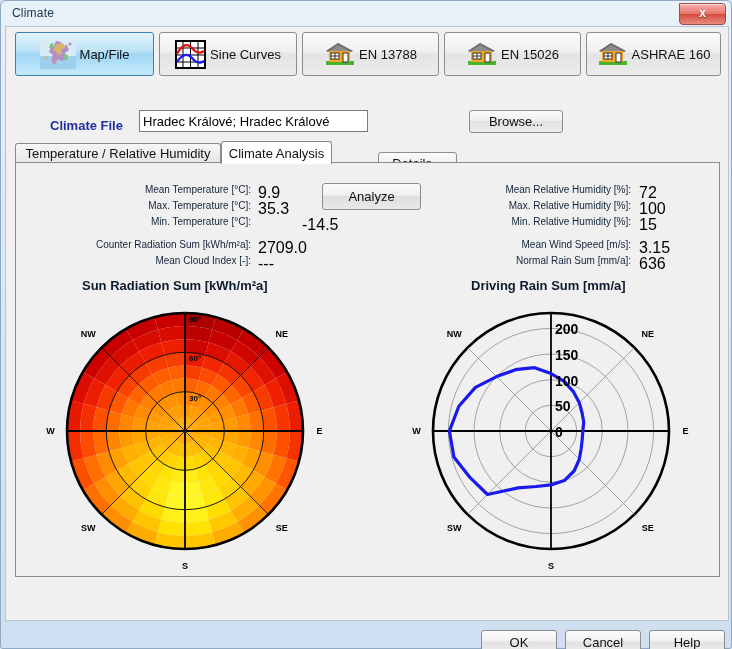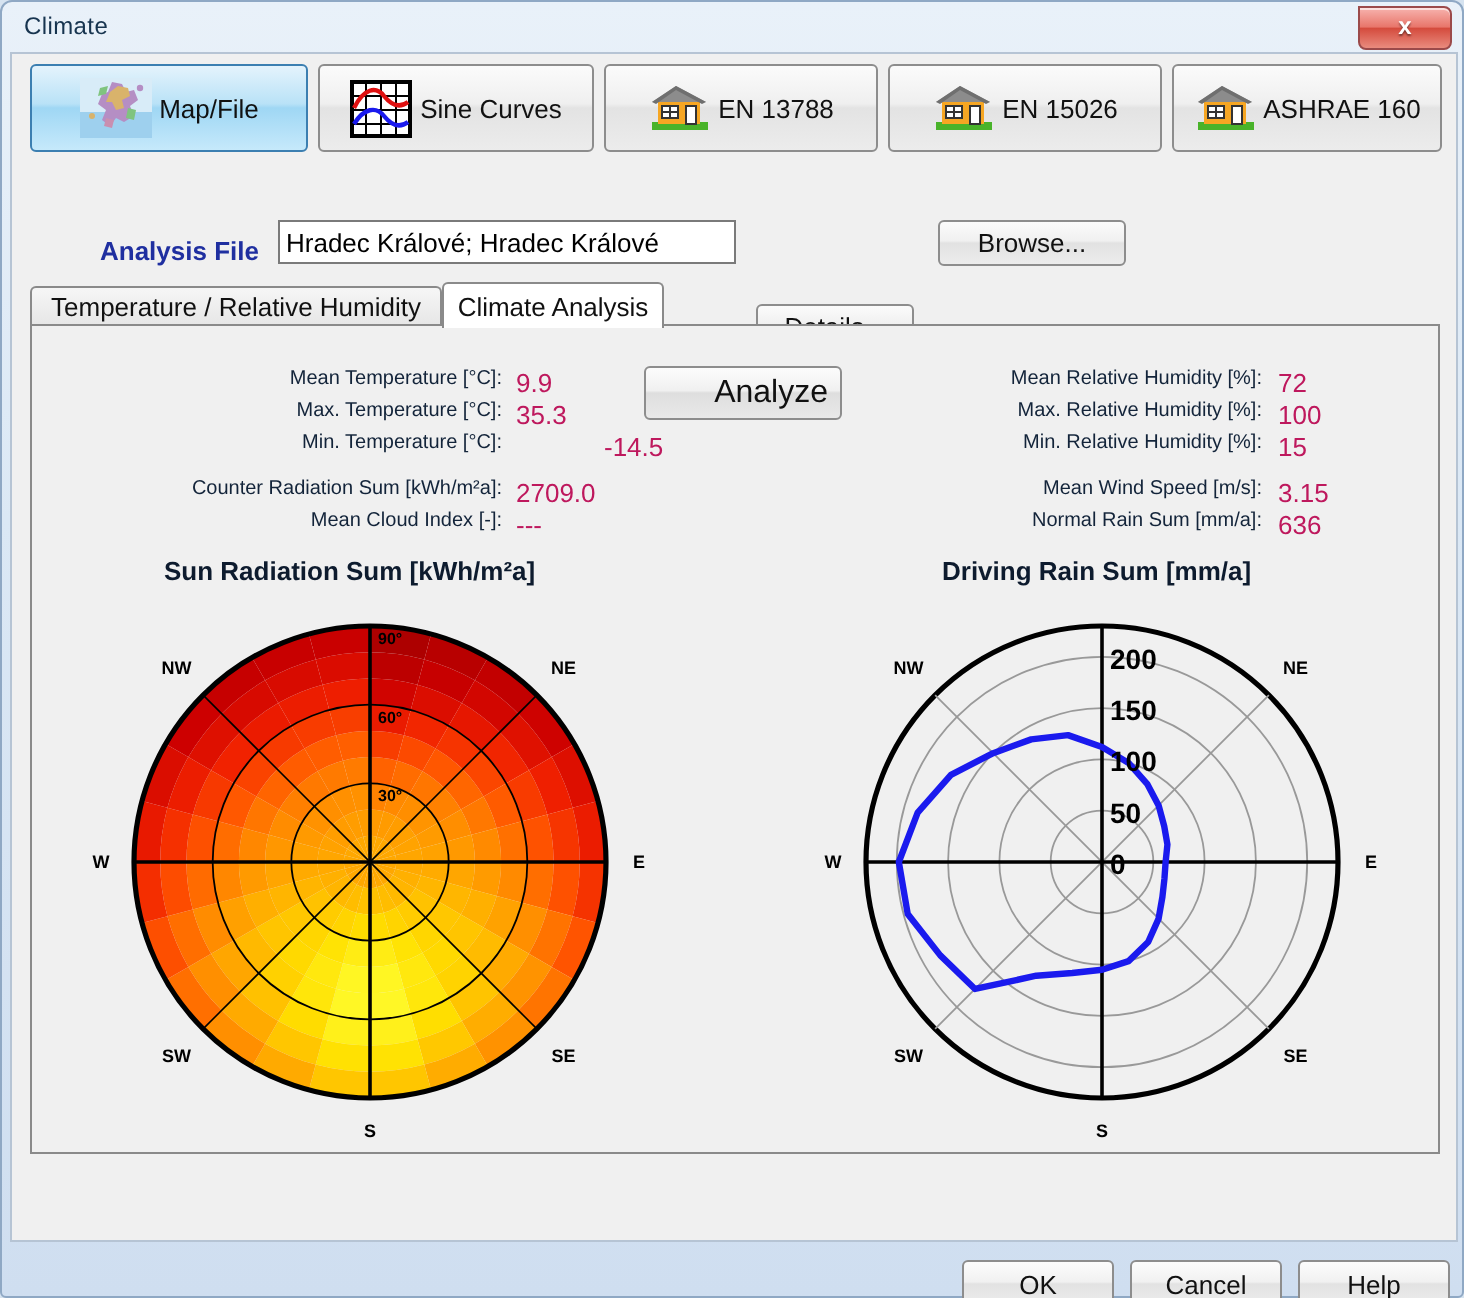--- a/index.html
+++ b/index.html
@@ -129,28 +129,28 @@
   }
   .panel-topmask{
     position:absolute;left:207px;top:-1px;width:109px;height:2px;background:#ffffff;
   }
 
   
   .stat-label{
     position:absolute;font-size:10px;color:#13243a;text-align:right;white-space:nowrap;
   }
   .stat-value{
-    position:absolute;font-size:13px;color:#be185d;white-space:nowrap;
+    position:absolute;font-size:16px;color:#000000;white-space:nowrap;
   }
   .analyze-btn{
     position:absolute;left:315px;top:158px;width:99px;height:27px;
     box-sizing:border-box;
     border:1px solid #8d8d8d;border-radius:3px;
     background:linear-gradient(180deg,#fcfcfc 0%,#f0f0f0 45%,#dedede 50%,#e9e9e9 100%);
-    font-size:16px;color:#111;cursor:pointer;text-align:right;
+    font-size:13px;color:#111;cursor:pointer;
   }
   .chart-title{
     position:absolute;font-size:13px;font-weight:bold;color:#0d1b2e;
     white-space:nowrap;
   }
   
   .dlgbtn{
     position:absolute;top:603px;height:24px;width:76px;
     box-sizing:border-box;
     border:1px solid #8d8d8d;border-radius:3px;
@@ -258,21 +258,21 @@
           <path d="M2 9 L14 1 L29 9 L27 10 L14 3 L4 10 Z" fill="#6f6f6f"></path>
           <rect x="7" y="11" width="8" height="6" fill="#ffffff" stroke="#333" stroke-width="1"></rect>
           <line x1="11" y1="11" x2="11" y2="17" stroke="#333" stroke-width="1"></line>
           <line x1="7" y1="14" x2="15" y2="14" stroke="#333" stroke-width="1"></line>
           <rect x="19" y="11" width="5" height="9" fill="#ffffff" stroke="#333" stroke-width="1"></rect>
         </svg>
       </span>
       <span>ASHRAE 160</span>
     </div>
 
-    <div class="cf-label">Analysis File</div>
+    <div class="cf-label">Climate File</div>
     <input class="cf-input" value="Hradec Králové; Hradec Králové" style="">
     <button class="smallbtn" id="btn-details">Details...</button>
     <button class="smallbtn" id="btn-browse">Browse...</button>
 
     <div class="tabstrip">
       <div class="tab" id="tab-trh">
         <span>Temperature / Relative Humidity</span>
       </div>
       <div class="tab active" id="tab-ca">
         <span>Climate Analysis</span>

